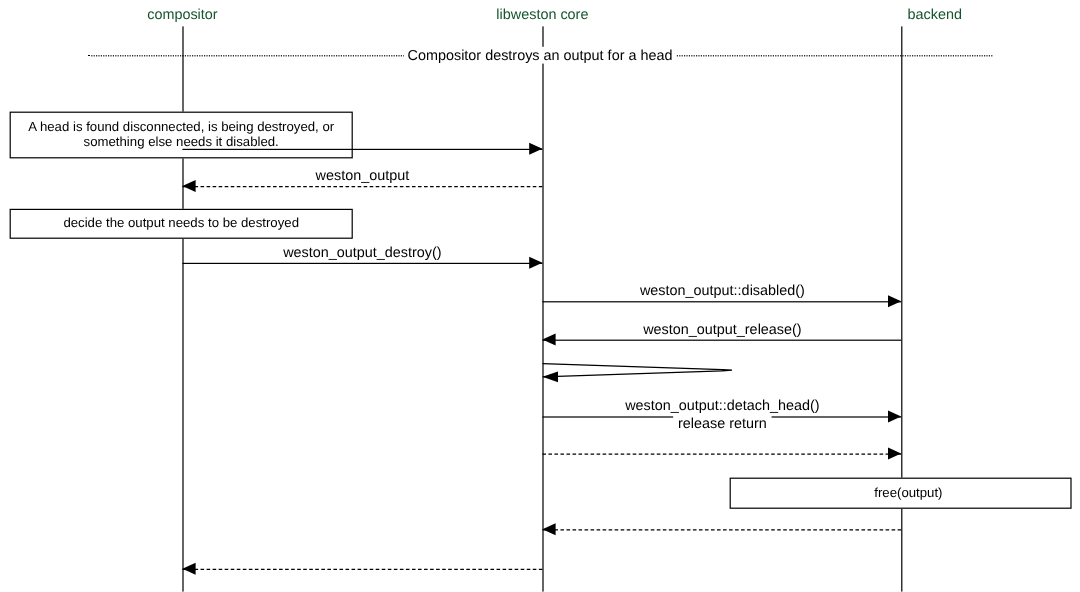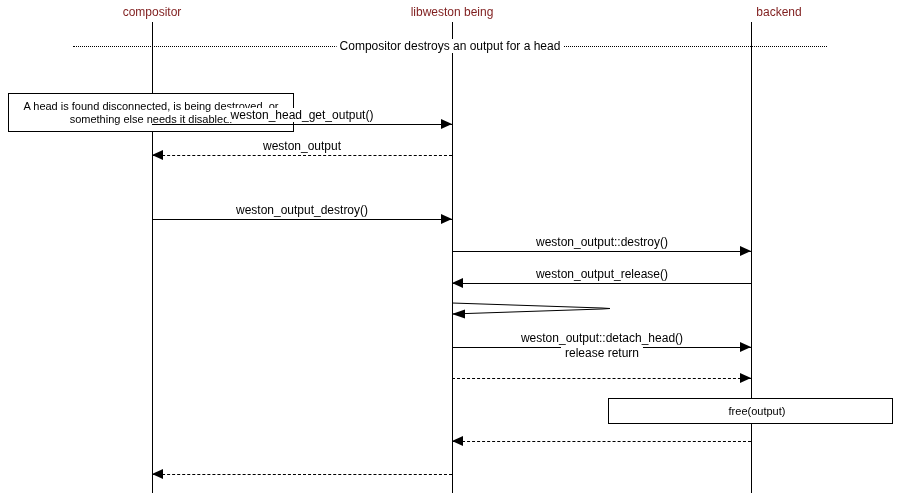--- a/index.html
+++ b/index.html
@@ -4,21 +4,21 @@
 <style>
   html,body{margin:0;padding:0;}
   body{
     width:900px;height:493px;background:#ffffff;
     font-family:"Liberation Sans","DejaVu Sans",sans-serif;
     color:#000000;overflow:hidden;
   }
   #diagram{position:relative;width:900px;height:493px;}
 
   .actor-label{
-    position:absolute;font-size:12px;color:#7f1d1d;white-space:nowrap;
+    position:absolute;font-size:12px;color:#14532d;white-space:nowrap;
     transform:translateX(-50%);text-align:center;
   }
   .lifeline{
     position:absolute;width:1px;background:#000000;
   }
   .divider{
     position:absolute;height:0;border-top:1px dotted #000000;
   }
   .divider-label{
     position:absolute;font-size:12px;background:#ffffff;
@@ -49,48 +49,48 @@
   .arrowhead.right{border-left:11px solid #000000;}
   .arrowhead.left{border-right:11px solid #000000;}
   .selfloop{position:absolute;}
 </style>
 </head>
 <body>
 
 <div id="diagram">
 
   <div class="actor-label" style="left:152px;top:5px;">compositor</div>
-  <div class="actor-label" style="left:452px;top:5px;">libweston being</div>
+  <div class="actor-label" style="left:452px;top:5px;">libweston core</div>
   <div class="actor-label" style="left:751px;top:5px;margin-left:28px;">backend</div>
 
   <div class="lifeline" style="left:152px;top:22px;height:471px;"></div>
   <div class="lifeline" style="left:452px;top:22px;height:471px;"></div>
   <div class="lifeline" style="left:751px;top:22px;height:471px;"></div>
 
   <div class="divider" style="left:73px;top:46px;width:754px;"></div>
   <div class="divider-label" style="left:450px;top:46px;">Compositor destroys an output for a head</div>
 
   <div class="note" style="left:8px;top:61px;width:286px;height:39px;margin-top:32px;">A head is found disconnected, is being destroyed, or something else needs it disabled.</div>
+  <div class="note" style="left:8px;top:174px;width:286px;height:25px;">decide the output needs to be destroyed</div>
   <div class="note" style="left:608px;top:398px;width:285px;height:26px;padding-left:17px;">free(output)</div>
 
   <div class="msg-line" style="left:152px;top:124px;width:300px;"></div>
   <div class="arrowhead right" style="left:441px;top:119px;"></div>
-  <div class="msg-label" style="left:302px;top:122px;">weston_head_get_output()</div>
 
   <div class="msg-line dashed" style="left:152px;top:155px;width:300px;"></div>
   <div class="arrowhead left" style="left:152px;top:150px;"></div>
   <div class="msg-label" style="left:302px;top:153px;">weston_output</div>
 
   <div class="msg-line" style="left:152px;top:219px;width:300px;"></div>
   <div class="arrowhead right" style="left:441px;top:214px;"></div>
   <div class="msg-label" style="left:302px;top:217px;">weston_output_destroy()</div>
 
   <div class="msg-line" style="left:452px;top:251px;width:299px;"></div>
   <div class="arrowhead right" style="left:740px;top:246px;"></div>
-  <div class="msg-label" style="left:602px;top:249px;">weston_output::destroy()</div>
+  <div class="msg-label" style="left:602px;top:249px;">weston_output::disabled()</div>
 
   <div class="msg-line" style="left:452px;top:283px;width:299px;"></div>
   <div class="arrowhead left" style="left:452px;top:278px;"></div>
   <div class="msg-label" style="left:602px;top:281px;">weston_output_release()</div>
 
   <div class="selfloop" style="left:452px;top:296px;">
     <svg width="165" height="30" viewBox="0 0 165 30">
       <path d="M 0,7 L 150,12 L 158,12.5 L 150,13 L 0,18" fill="none" stroke="#000000" stroke-width="1"></path>
       <polygon points="0,18 13,13.5 13,22.5" fill="#000000"></polygon>
     </svg>

